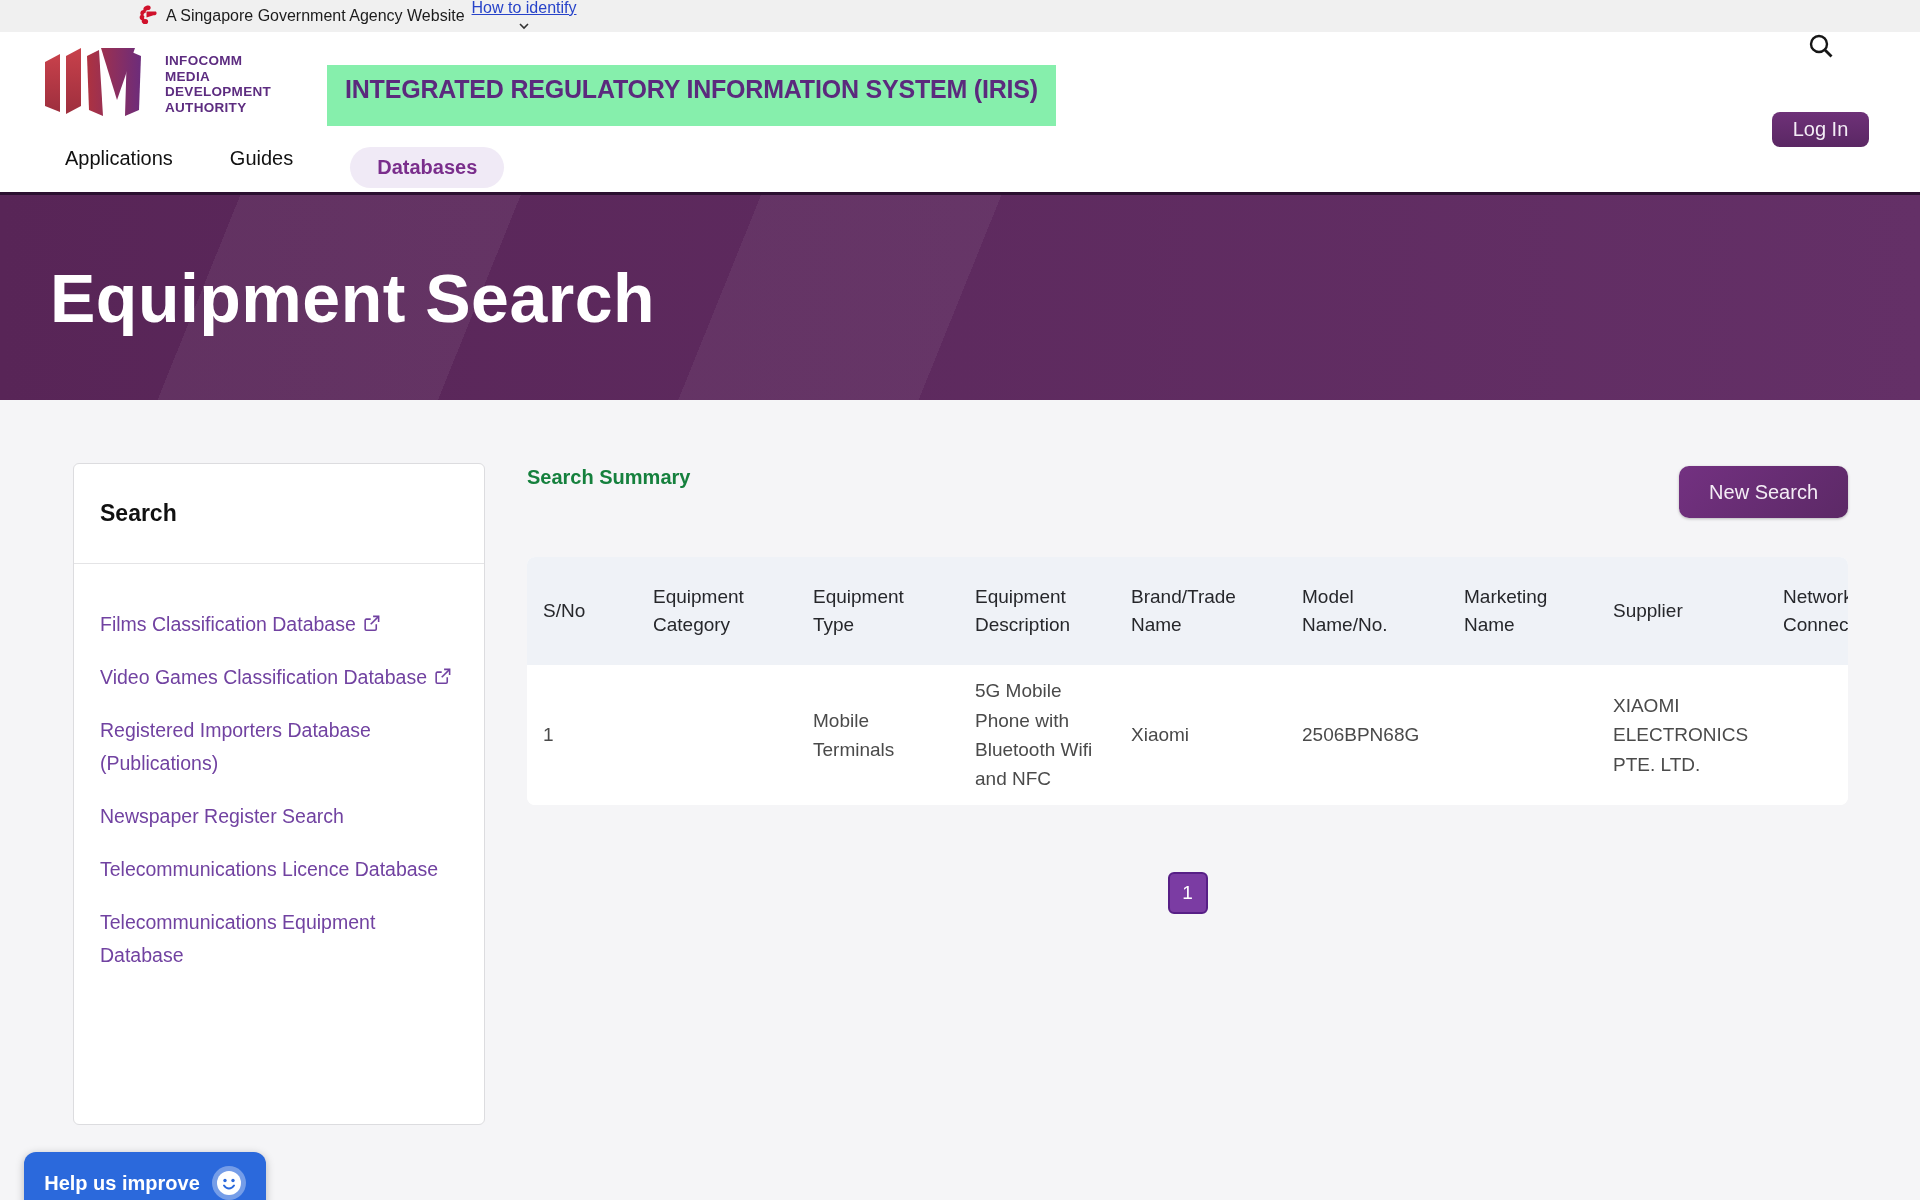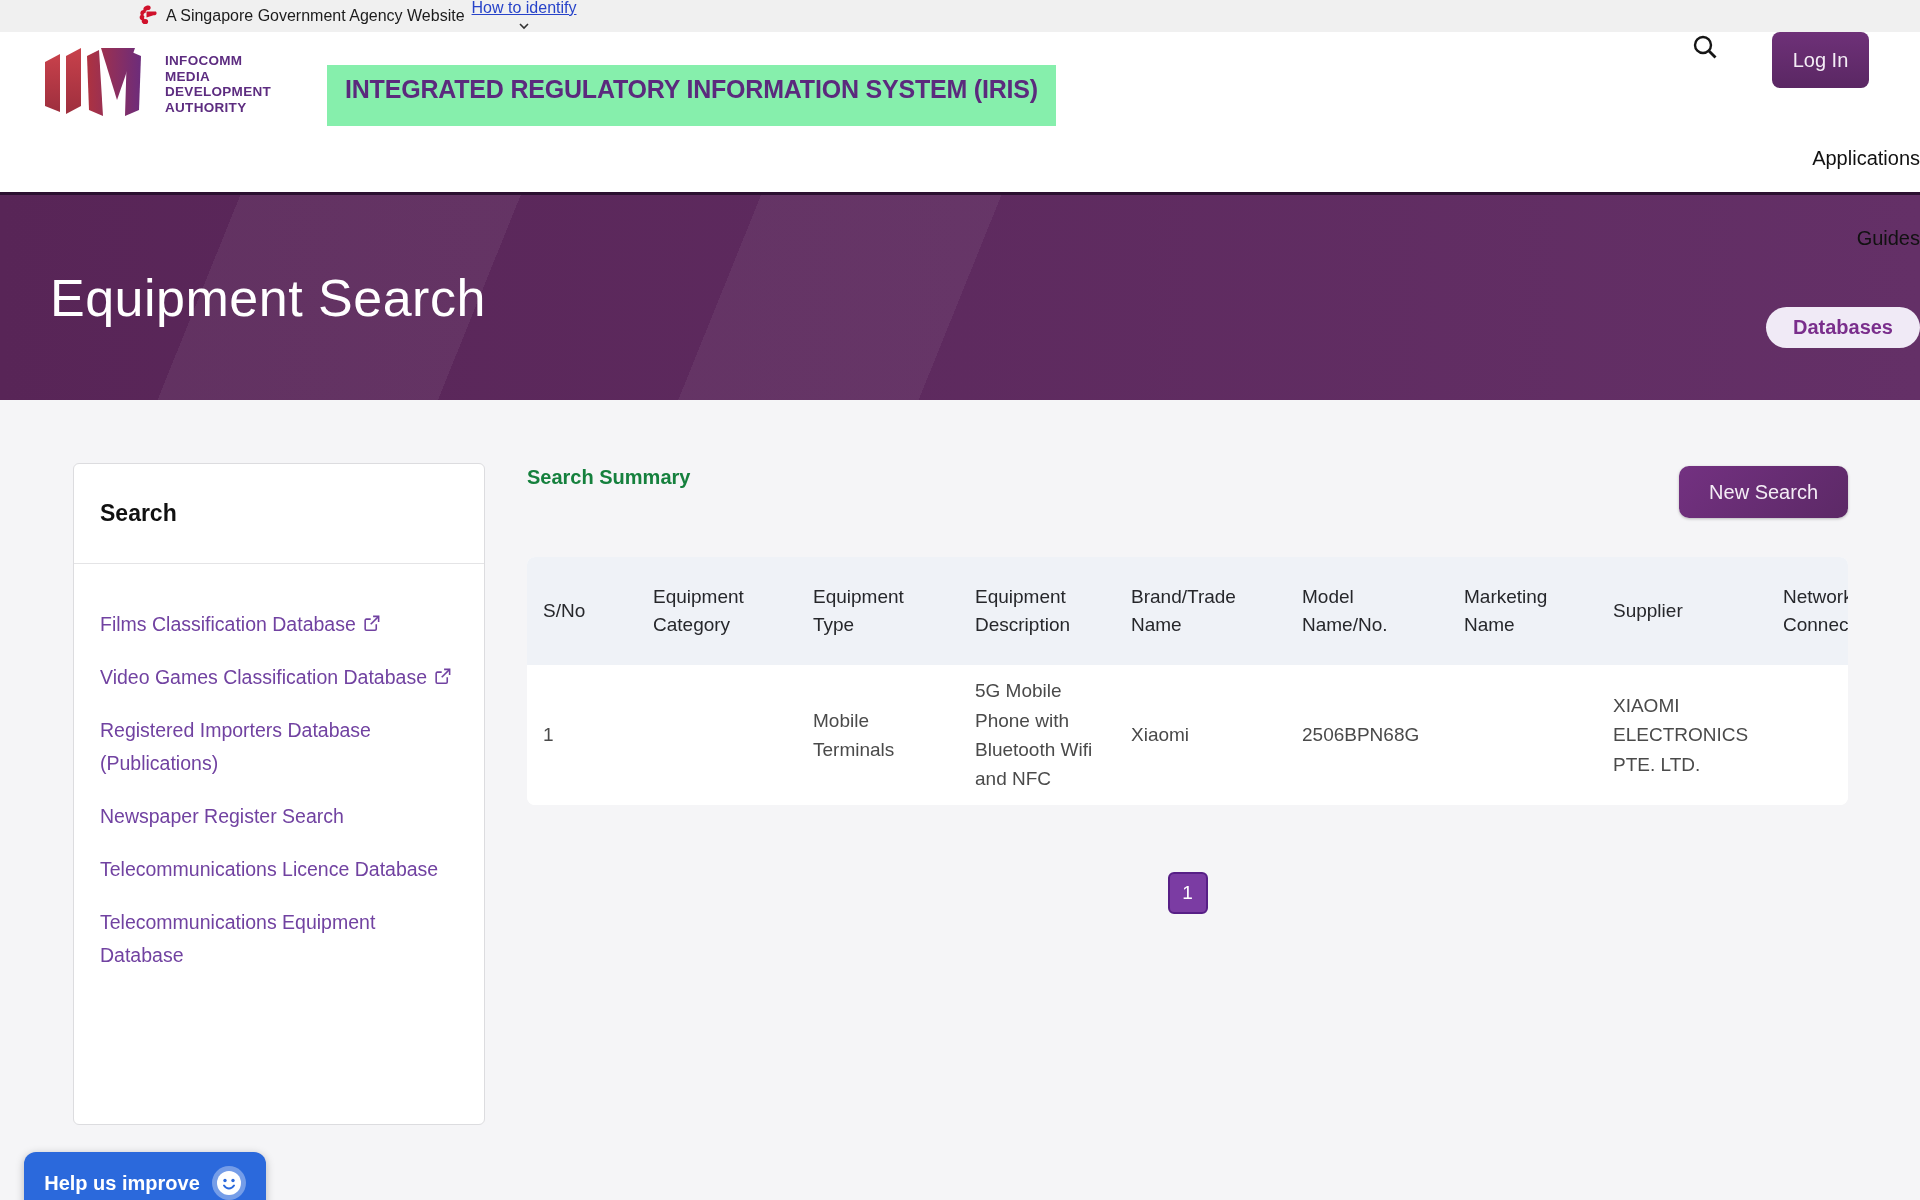--- a/index.html
+++ b/index.html
@@ -10,36 +10,36 @@
   .gov-bar { height:32px; background:#F0F0F0; display:flex; align-items:center; padding-left:135px; gap:7px; font-size:16px; color:#1c1c1c; }
   .gov-bar .merlion { width:24px; height:24px; display:inline-flex; }
   .gov-link { color:#2743C9; text-decoration:underline; cursor:pointer; display:inline-flex; align-items:center; gap:2px;flex-direction:column; }
   .gov-chevron { width:14px; height:14px; }
 
   
   .site-header { height:115px; background:#FFFFFF; position:relative; display:flex; align-items:center; }
   .logo-block { position:absolute; left:45px; top:14px; display:flex; align-items:center; gap:24px; }
   .logo-wordmark { white-space:pre-line; font-weight:700; font-size:13.5px; line-height:15.5px; color:#5D2C80; letter-spacing:0.3px; }
   .system-title { position:absolute; left:327px; top:33px; background:#86efac; color:#5B2A7D; font-weight:700; font-size:25px; padding:10px 18px 22px; letter-spacing:-0.2px; }
-  .header-right { position:absolute; right:51px; top:0; height:115px; display:flex; align-items:flex-start; gap:52px; }
+  .header-right { position:absolute; right:51px; top:0; height:115px; display:flex; align-items:center; gap:52px;flex-direction:column; }
   .search-btn { width:30px; height:30px; display:flex; align-items:center; justify-content:center; cursor:pointer; background:none; border:none; }
   .login-btn { width:97px; height:56px; border:none; border-radius:8px; background:linear-gradient(180deg,#6E3178,#5A2763); color:#F4EDF6; font-size:20px; font-family:inherit; cursor:pointer; }
 
   
-  .nav-bar { height:45px; background:#FFFFFF; display:flex; align-items:flex-end; padding-left:65px; gap:57px; font-size:20px;flex-direction:column; }
+  .nav-bar { height:45px; background:#FFFFFF; display:flex; align-items:flex-start; padding-left:65px; gap:57px; font-size:20px; }
   .nav-item { color:#111; text-decoration:none; cursor:pointer; }
   .nav-item.active { background:#F0EAF6; color:#7A2E8C; font-weight:700; padding:9px 27px; border-radius:24px; }
 
   
   .hero { height:208px; border-top:3px solid #2B1030; display:flex; align-items:center; padding-left:50px;
     background:
       linear-gradient(112deg, rgba(255,255,255,0) 0 12%, rgba(255,255,255,0.055) 12% 26%, rgba(255,255,255,0) 26% 38%, rgba(255,255,255,0.05) 38% 50%, rgba(255,255,255,0) 50%),
       linear-gradient(90deg,#582557,#643067);
   }
-  .hero-title { color:#FFFFFF; font-size:52px; font-weight:400; letter-spacing:0.5px; }
+  .hero-title { color:#FFFFFF; font-size:68px; font-weight:700; letter-spacing:0.5px; }
 
   
   .page-body { position:relative; height:800px; background:#F5F5F7; }
 
   
   .sidebar-card { position:absolute; left:73px; top:63px; width:412px; height:662px; background:#fff; border:1px solid #DCDCDF; border-radius:6px; padding:36px 26px 30px; }
   .sidebar-title { font-size:23px; font-weight:700; color:#111; }
   .sidebar-divider { border:none; border-top:1px solid #E4E4E6; margin:36px -26px 0; }
   .sidebar-links { margin-top:44px; display:block; }
   .sidebar-link { display:block; color:#7142A1; font-size:19.5px; line-height:33px; text-decoration:none; cursor:pointer; margin-bottom:20px; }

